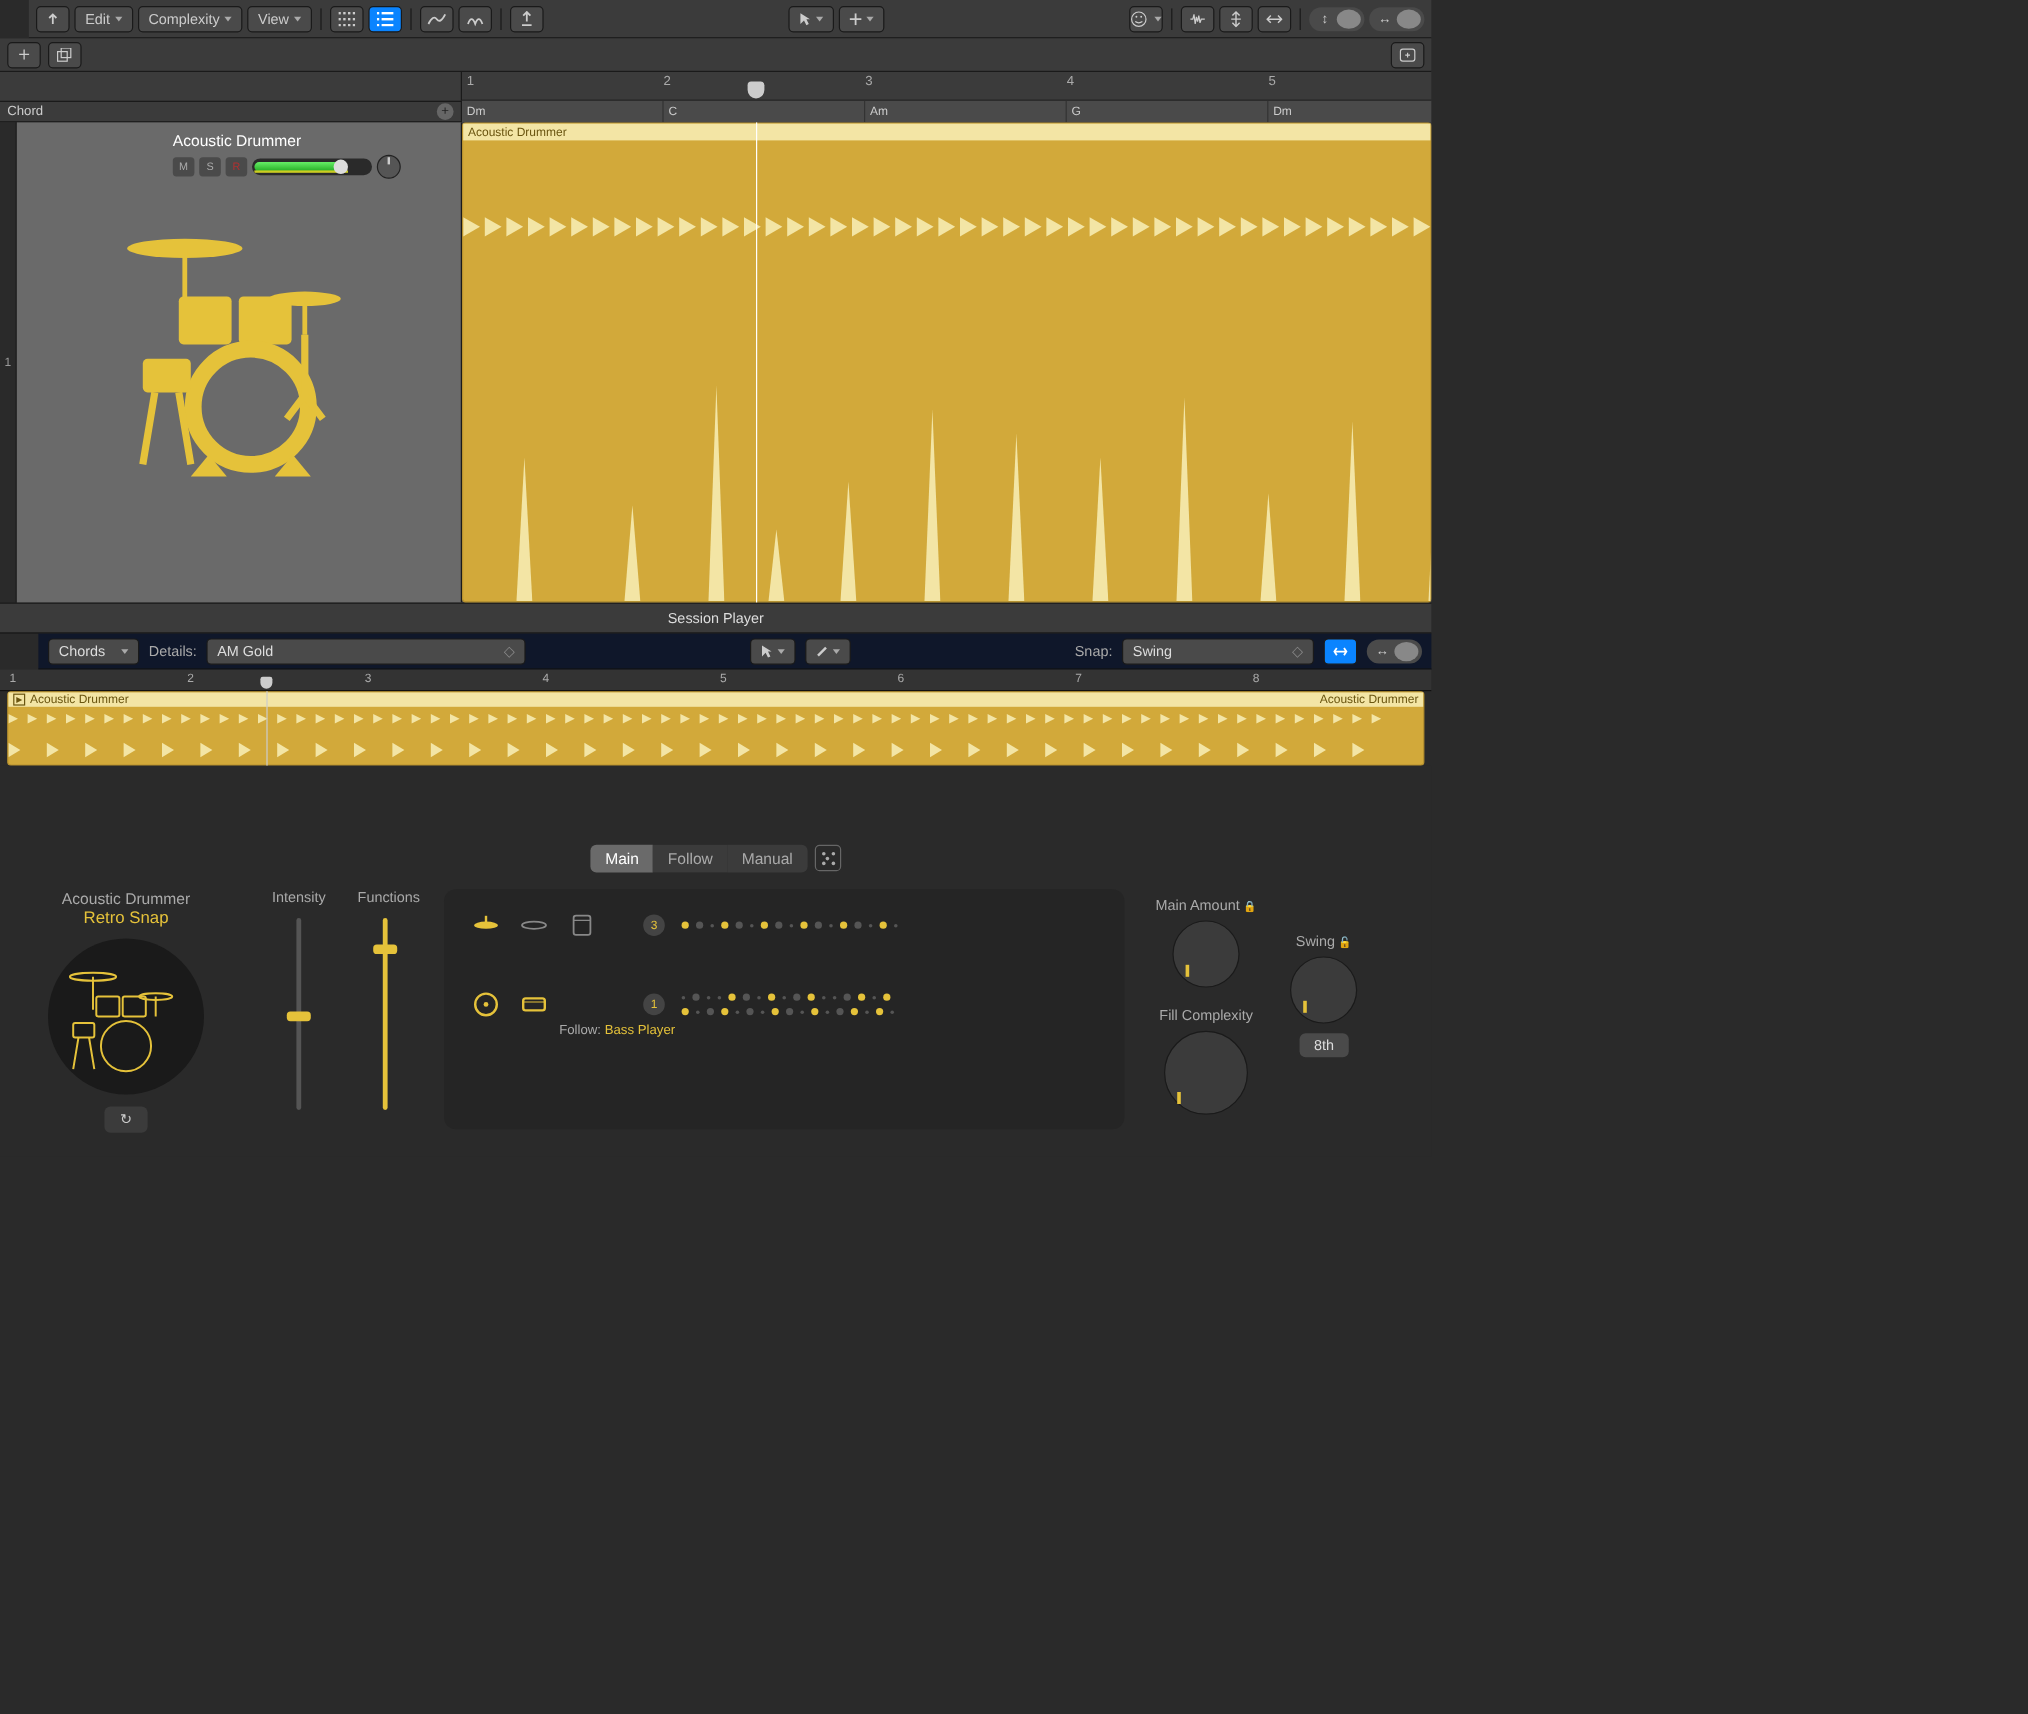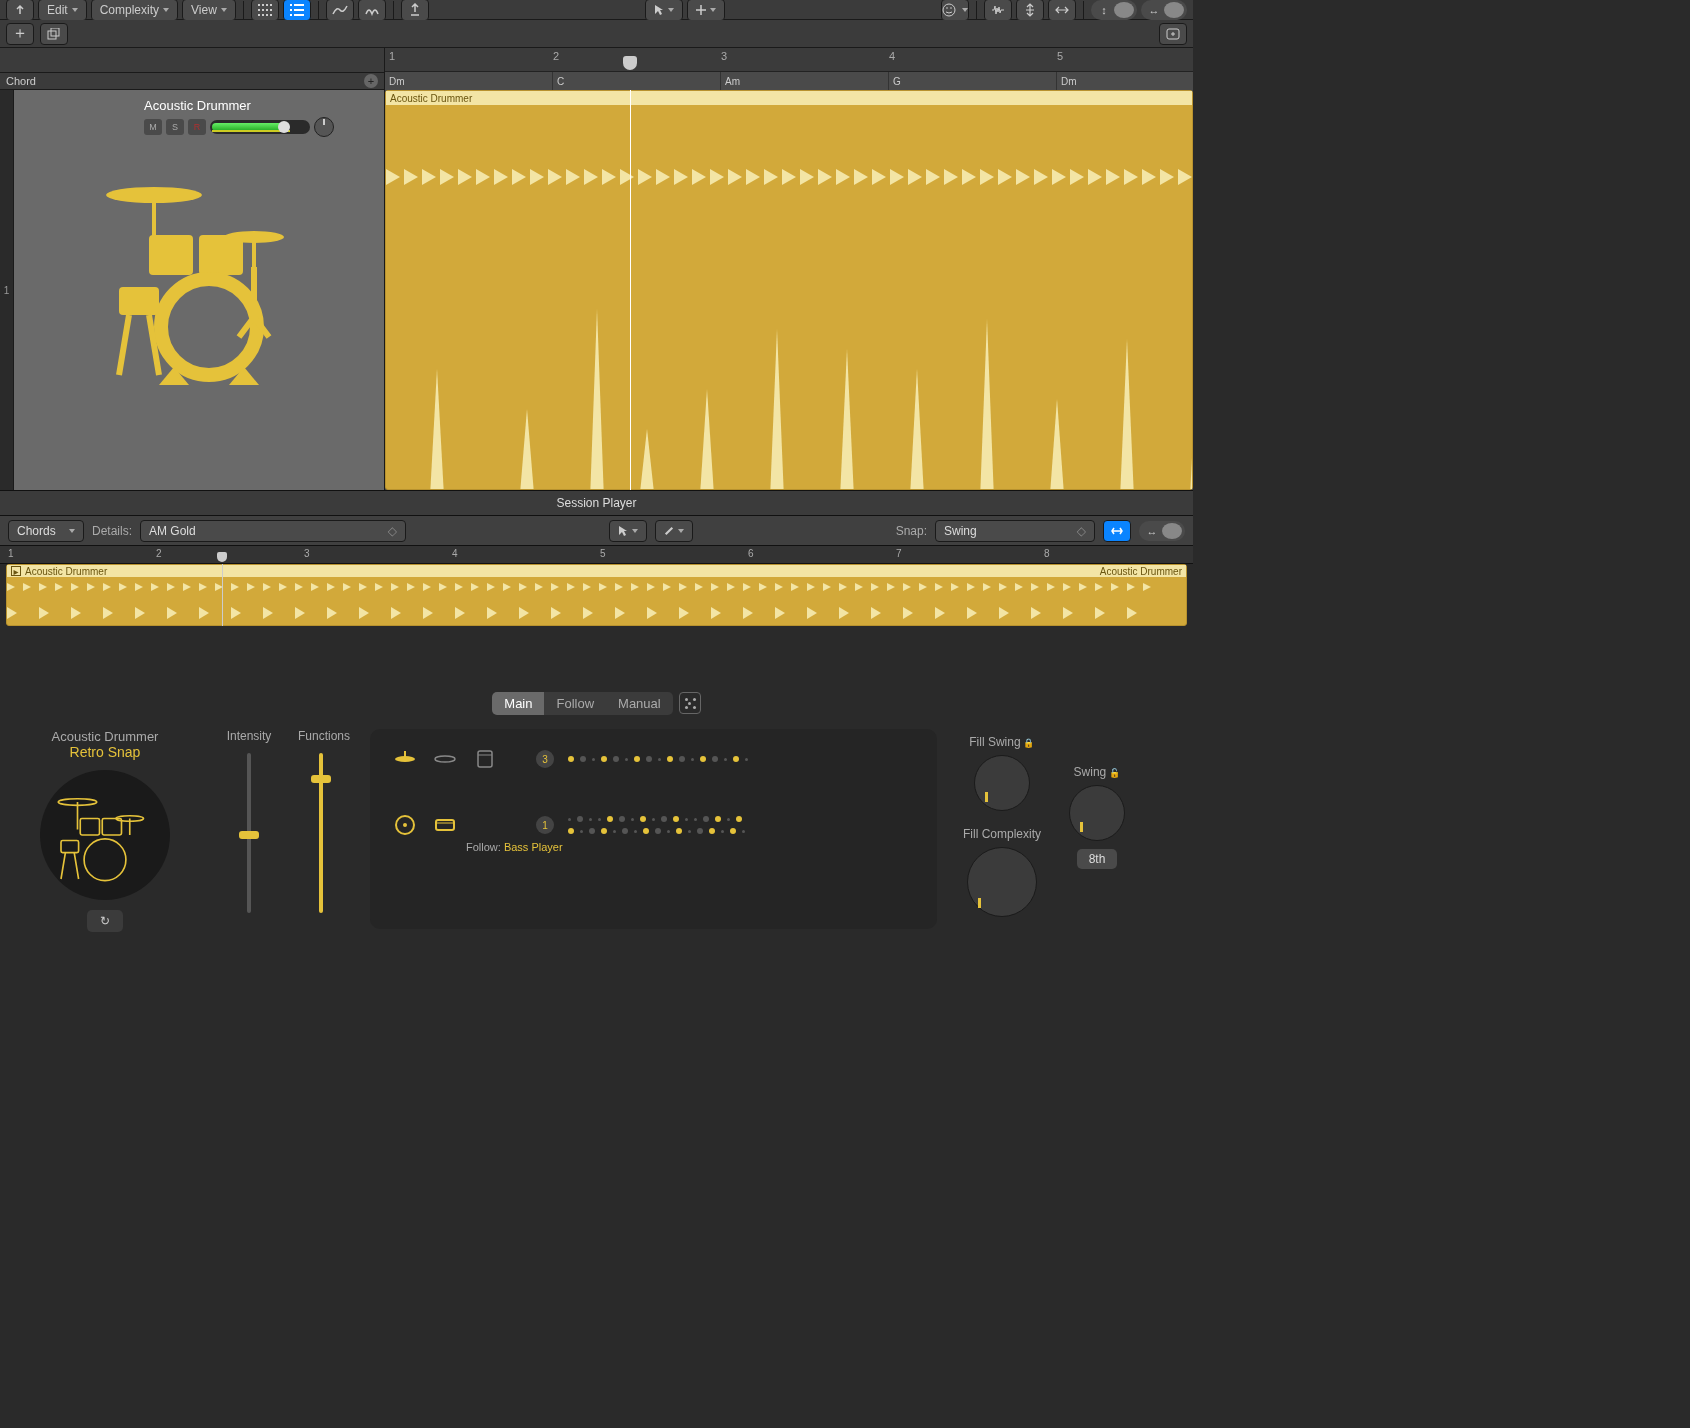--- a/index.html
+++ b/index.html
@@ -1,19 +1,19 @@
 <!DOCTYPE html>
 <html><head>
 <meta charset="utf-8">
 <style>
   * { margin: 0; padding: 0; box-sizing: border-box; font-family: -apple-system, BlinkMacSystemFont, "Helvetica Neue", Arial, sans-serif; }
   body { background:#2a2a2a; color:#ccc; font-size:12px; width:1193px; user-select:none; }
   
   
-  .top-toolbar { display:flex; align-items:center; height:20px; background:#3b3b3b; border-bottom:1px solid #1a1a1a; padding:0 6px; gap:4px; }
+  .top-toolbar { display:flex; align-items:center; height:32px; background:#3b3b3b; border-bottom:1px solid #1a1a1a; padding:0 6px; gap:4px;margin-left:24px; }
   .tb-btn { background:#4a4a4a; border:1px solid #1a1a1a; border-radius:4px; height:22px; padding:0 8px; display:flex; align-items:center; color:#ccc; font-size:12px; gap:4px; cursor:pointer; }
   .tb-btn.icon-only { padding:0; width:28px; justify-content:center; }
   .tb-btn.active { background:#0a84ff; color:#fff; }
   .tb-sep { width:1px; height:18px; background:#1a1a1a; margin:0 3px; }
   .tb-spacer { flex:1; }
   .chev { width:0; height:0; border-left:3px solid transparent; border-right:3px solid transparent; border-top:4px solid #aaa; }
   .pill { display:flex; align-items:center; background:#4a4a4a; border-radius:11px; height:20px; padding:0 3px; }
   .pill span { width:20px; height:16px; display:flex; align-items:center; justify-content:center; font-size:11px; }
   .dot { width:12px; height:12px; border-radius:50%; background:#888; }
   
@@ -56,21 +56,21 @@
   .region-body { height:calc(100% - 14px); position:relative; overflow:hidden; }
   .tri-row { position:absolute; left:0; right:0; display:flex; }
   .tri { width:0; height:0; border-top:8px solid transparent; border-bottom:8px solid transparent; border-left:14px solid #f3e5a5; margin-right:4px; }
   .spike { position:absolute; bottom:0; width:14px; background:#f3e5a5; clip-path:polygon(50% 0, 80% 100%, 20% 100%); }
   .playhead { position:absolute; top:0; bottom:0; width:1px; background:#fff; z-index:10;}
   
   
   .sess-title { height:26px; background:#3b3b3b; border-top:1px solid #111; border-bottom:1px solid #111; display:flex; align-items:center; justify-content:center; font-size:12px; color:#ddd;}
   
   
-  .sess-toolbar { height:30px; background:#404040; display:flex; align-items:center; padding:0 8px; gap:8px; border-bottom:1px solid #111;}
+  .sess-toolbar { height:30px; background:#0f172a; display:flex; align-items:center; padding:0 8px; gap:8px; border-bottom:1px solid #111;margin-left:32px;}
   .sess-toolbar .lbl{ font-size:12px; color:#aaa;}
   .dd { background:#4a4a4a; border:1px solid #1a1a1a; border-radius:4px; height:22px; padding:0 8px; display:flex; align-items:center; gap:6px; color:#ddd; font-size:12px; }
   .dd .chev{ margin-left:auto; }
   
   
   .sess-ruler { height:18px; background:#333; position:relative; border-bottom:1px solid #111; }
   .sess-ruler .num{ position:absolute; top:2px; color:#aaa; font-size:10px;}
   
   
   .mini-region { height:62px; background:#d2a93a; border:1px solid #b8922e; border-radius:3px; margin:0 6px 0 6px; position:relative; }
@@ -728,21 +728,21 @@
               <div class="pd sm"></div>
             </div>
         </div>
       </div>
       <div class="follow"><span>Follow:</span> <b>Bass Player</b></div>
     </div>
 
     <div class="knob-panel">
       <div class="knob-group">
         <div class="knob-col">
-          <div class="knob-lab"><span>Fill Swing</span><span class="lock">🔒</span></div>
+          <div class="knob-lab"><span>Main Amount</span><span class="lock">🔒</span></div>
           <div class="knob"></div>
           <div class="knob-lab" style="margin-top:16px;">Fill Complexity</div>
           <div class="knob big"></div>
         </div>
         <div class="knob-col" style="margin-top:30px;">
           <div class="knob-lab"><span>Swing</span><span class="lock">🔓</span></div>
           <div class="knob"></div>
           <div class="eighth-btn">8th</div>
         </div>
       </div>

